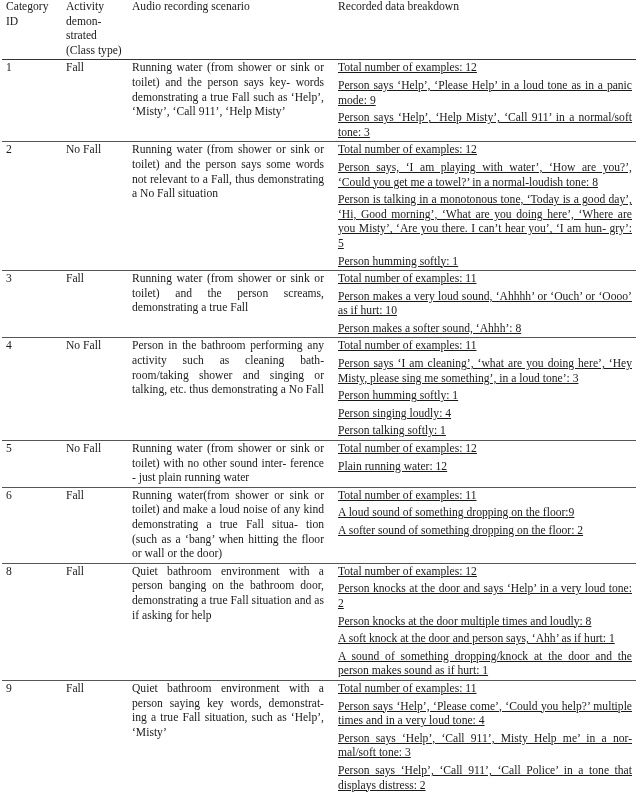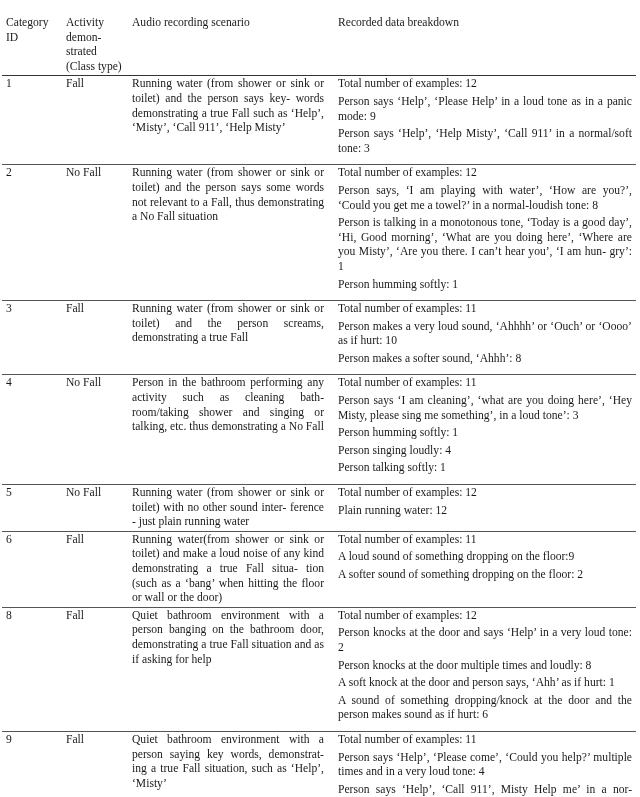--- a/index.html
+++ b/index.html
@@ -13,28 +13,28 @@
       border-collapse: collapse; table-layout: fixed;
     }
     col.c-id { width: 60px; }
     col.c-act { width: 66px; }
     col.c-scn { width: 206px; }
     col.c-brk { width: 302px; }
     th, td {
       vertical-align: top; text-align: left; font-weight: normal;
       padding: 1px 4px 1px 4px;
     }
-    th { padding-top: 16px; }
+    th { padding-top: 0; }
     thead tr { border-bottom: 1.2px solid #333; }
     tbody tr { border-bottom: 1.2px solid #555; }
     tbody tr:last-child { border-bottom: 1.6px solid #444; }
     td.scn { text-align: justify; padding-right: 10px; }
-    td.brk { text-align: justify; }
+    td.brk { text-align: justify; text-decoration: underline; }
     .brk-line { display: block; margin-bottom: 3px; }
-    .brk-line:last-child { margin-bottom: 7px; }
+    .brk-line:last-child { margin-bottom: 0; }
     tr.last td { padding-bottom: 18px; }
   </style>
 </head>
 <body>
 
 <table class="data-table">
   <colgroup>
     <col class="c-id">
       <col class="c-act">
       <col class="c-scn">
@@ -59,21 +59,21 @@
           <span class="brk-line">Person says ‘Help’, ‘Help Misty’, ‘Call 911’ in a normal/soft tone: 3</span>
         </td>
       </tr>
       <tr>
         <td>2</td>
         <td>No Fall</td>
         <td class="scn">Running water (from shower or sink or toilet) and the person says some words not relevant to a Fall, thus demonstrating a No Fall situation</td>
         <td class="brk">
           <span class="brk-line">Total number of examples: 12</span>
           <span class="brk-line">Person says, ‘I am playing with water’, ‘How are you?’, ‘Could you get me a towel?’ in a normal-loudish tone: 8</span>
-          <span class="brk-line">Person is talking in a monotonous tone, ‘Today is a good day’, ‘Hi, Good morning’, ‘What are you doing here’, ‘Where are you Misty’, ‘Are you there. I can’t hear you’, ‘I am hun- gry’: 1</span>
+          <span class="brk-line">Person is talking in a monotonous tone, ‘Today is a good day’, ‘Hi, Good morning’, ‘What are you doing here’, ‘Where are you Misty’, ‘Are you there. I can’t hear you’, ‘I am hun- gry’: 5</span>
           <span class="brk-line">Person humming softly: 1</span>
         </td>
       </tr>
       <tr>
         <td>3</td>
         <td>Fall</td>
         <td class="scn">Running water (from shower or sink or toilet) and the person screams, demonstrating a true Fall</td>
         <td class="brk">
           <span class="brk-line">Total number of examples: 11</span>
           <span class="brk-line">Person makes a very loud sound, ‘Ahhhh’ or ‘Ouch’ or ‘Oooo’ as if hurt: 10</span>
@@ -113,21 +113,21 @@
       </tr>
       <tr>
         <td>8</td>
         <td>Fall</td>
         <td class="scn">Quiet bathroom environment with a person banging on the bathroom door, demonstrating a true Fall situation and as if asking for help</td>
         <td class="brk">
           <span class="brk-line">Total number of examples: 12</span>
           <span class="brk-line">Person knocks at the door and says ‘Help’ in a very loud tone: 2</span>
           <span class="brk-line">Person knocks at the door multiple times and loudly: 8</span>
           <span class="brk-line">A soft knock at the door and person says, ‘Ahh’ as if hurt: 1</span>
-          <span class="brk-line">A sound of something dropping/knock at the door and the person makes sound as if hurt: 6</span>
+          <span class="brk-line">A sound of something dropping/knock at the door and the person makes sound as if hurt: 1</span>
         </td>
       </tr>
       <tr class="last">
         <td>9</td>
         <td>Fall</td>
         <td class="scn">Quiet bathroom environment with a person saying key words, demonstrat- ing a true Fall situation, such as ‘Help’, ‘Misty’</td>
         <td class="brk">
           <span class="brk-line">Total number of examples: 11</span>
           <span class="brk-line">Person says ‘Help’, ‘Please come’, ‘Could you help?’ multiple times and in a very loud tone: 4</span>
           <span class="brk-line">Person says ‘Help’, ‘Call 911’, Misty Help me’ in a nor- mal/soft tone: 3</span>

